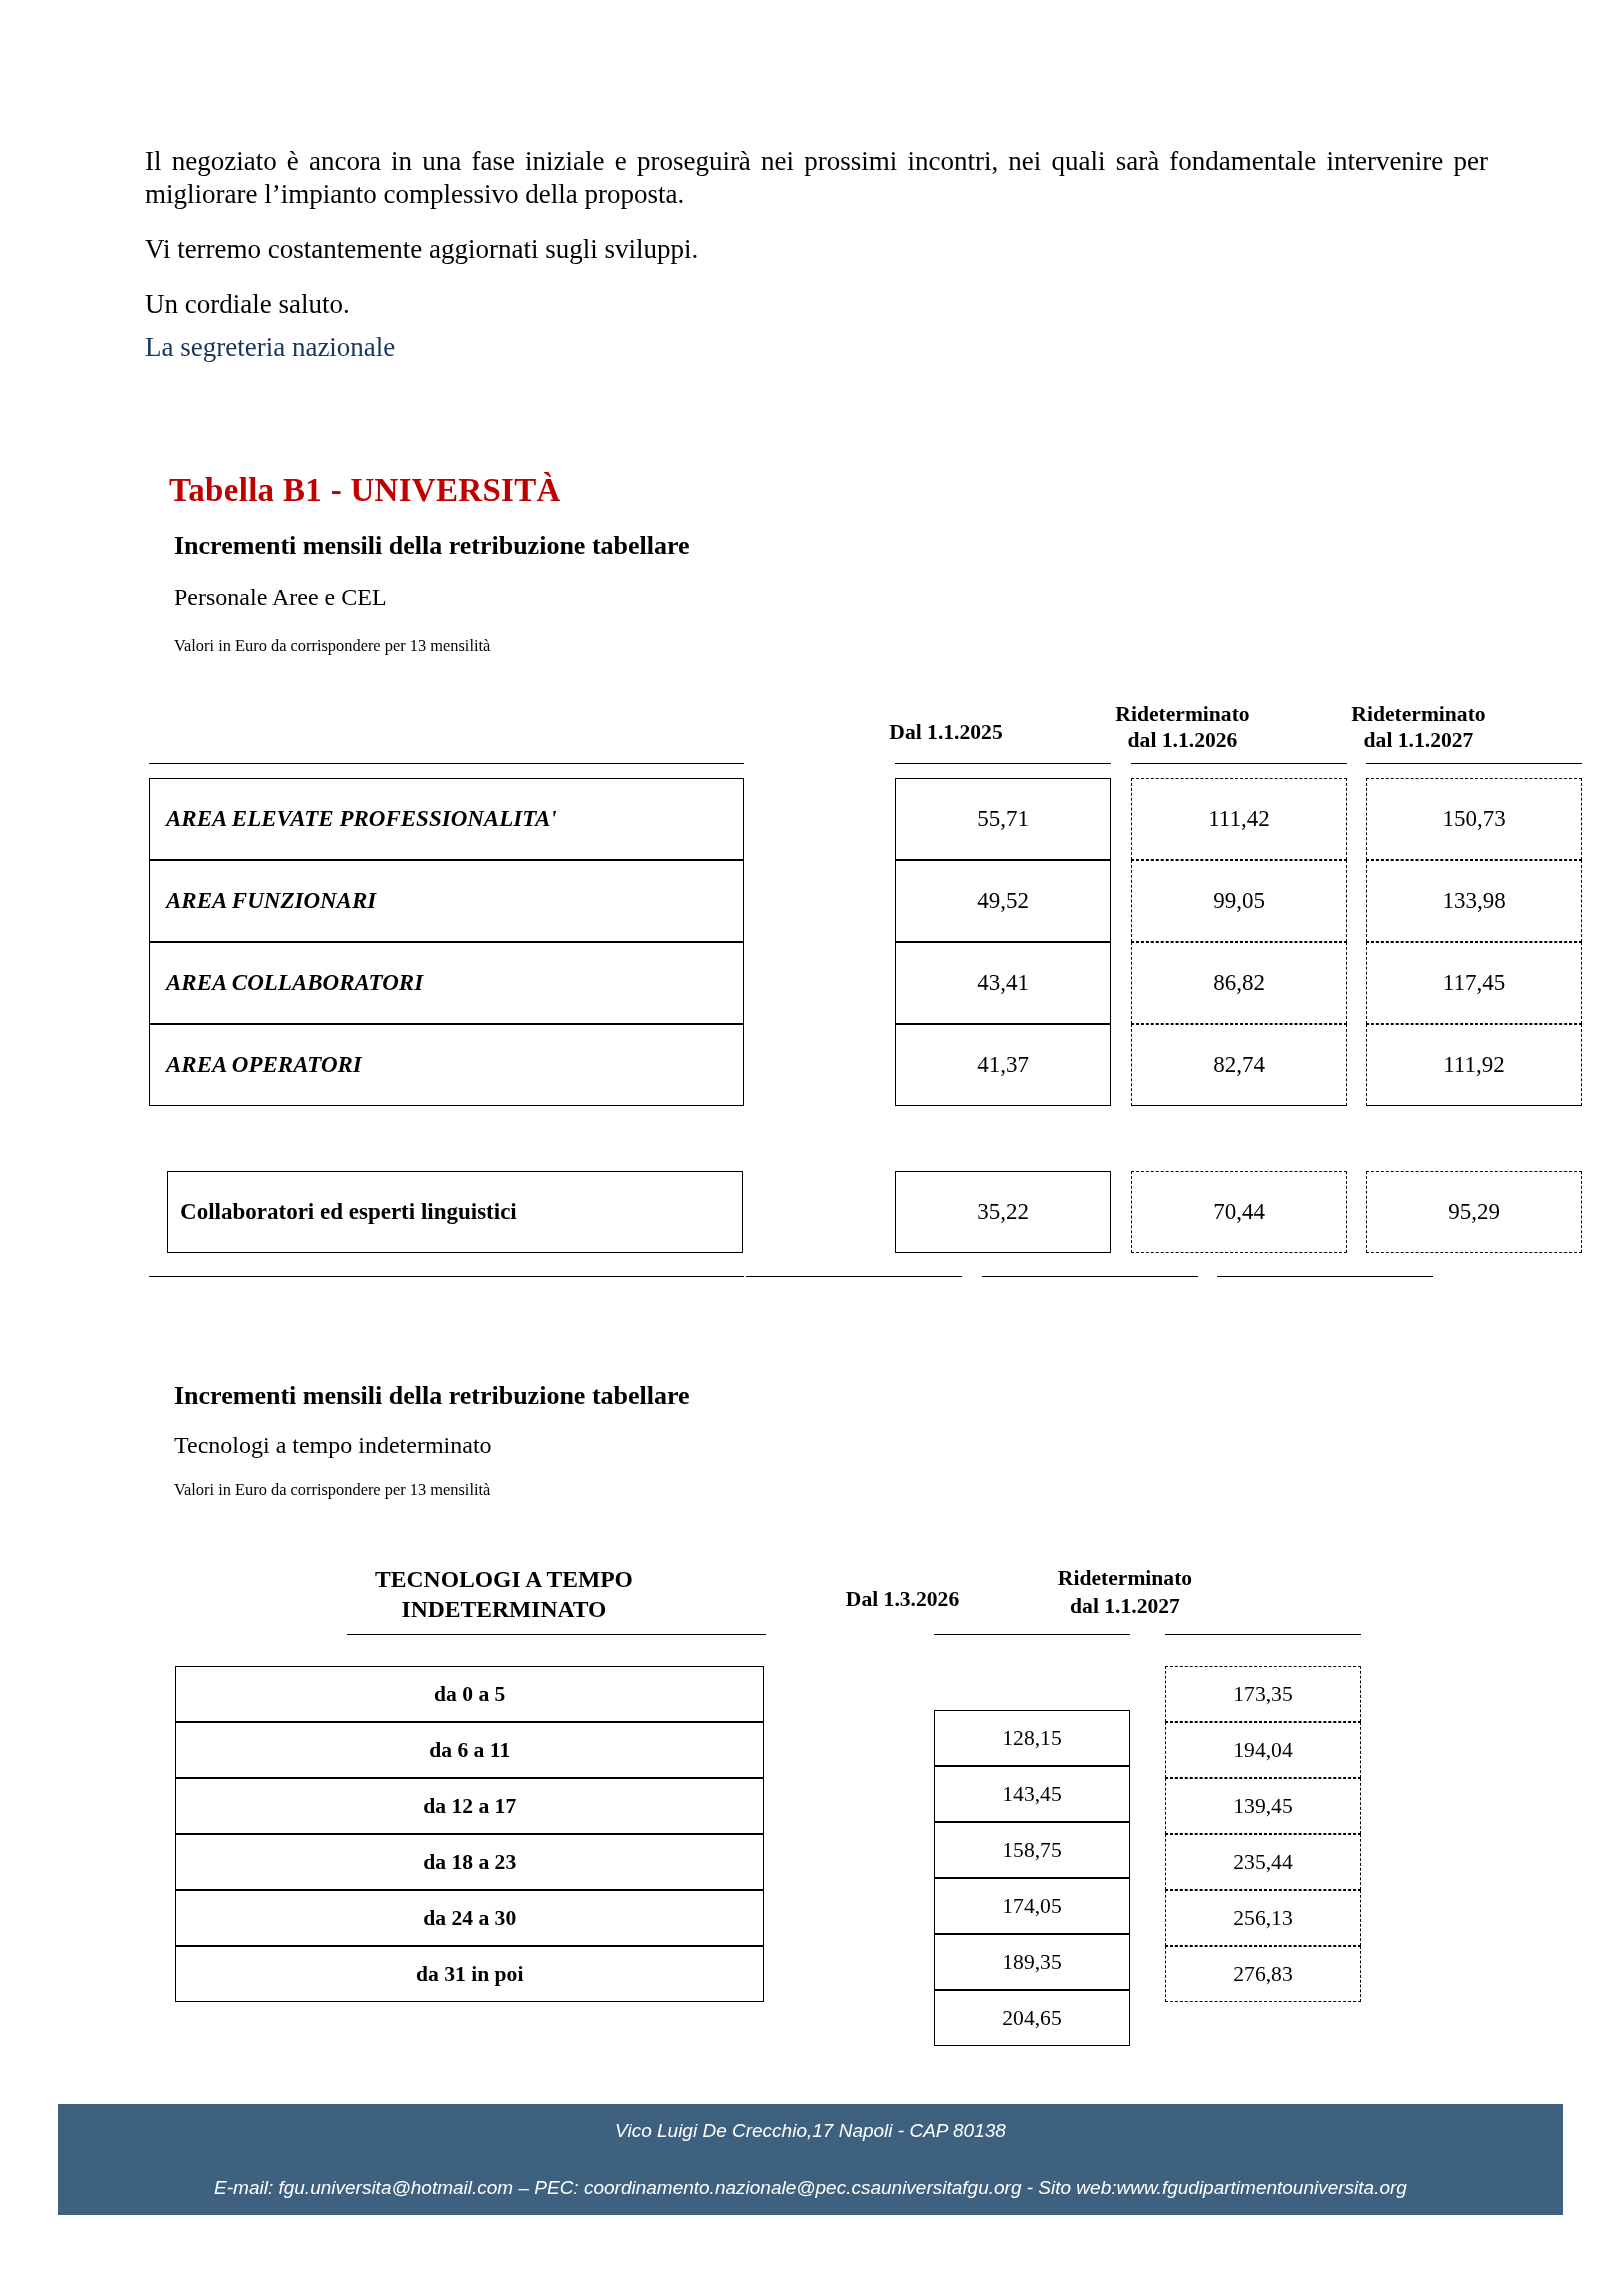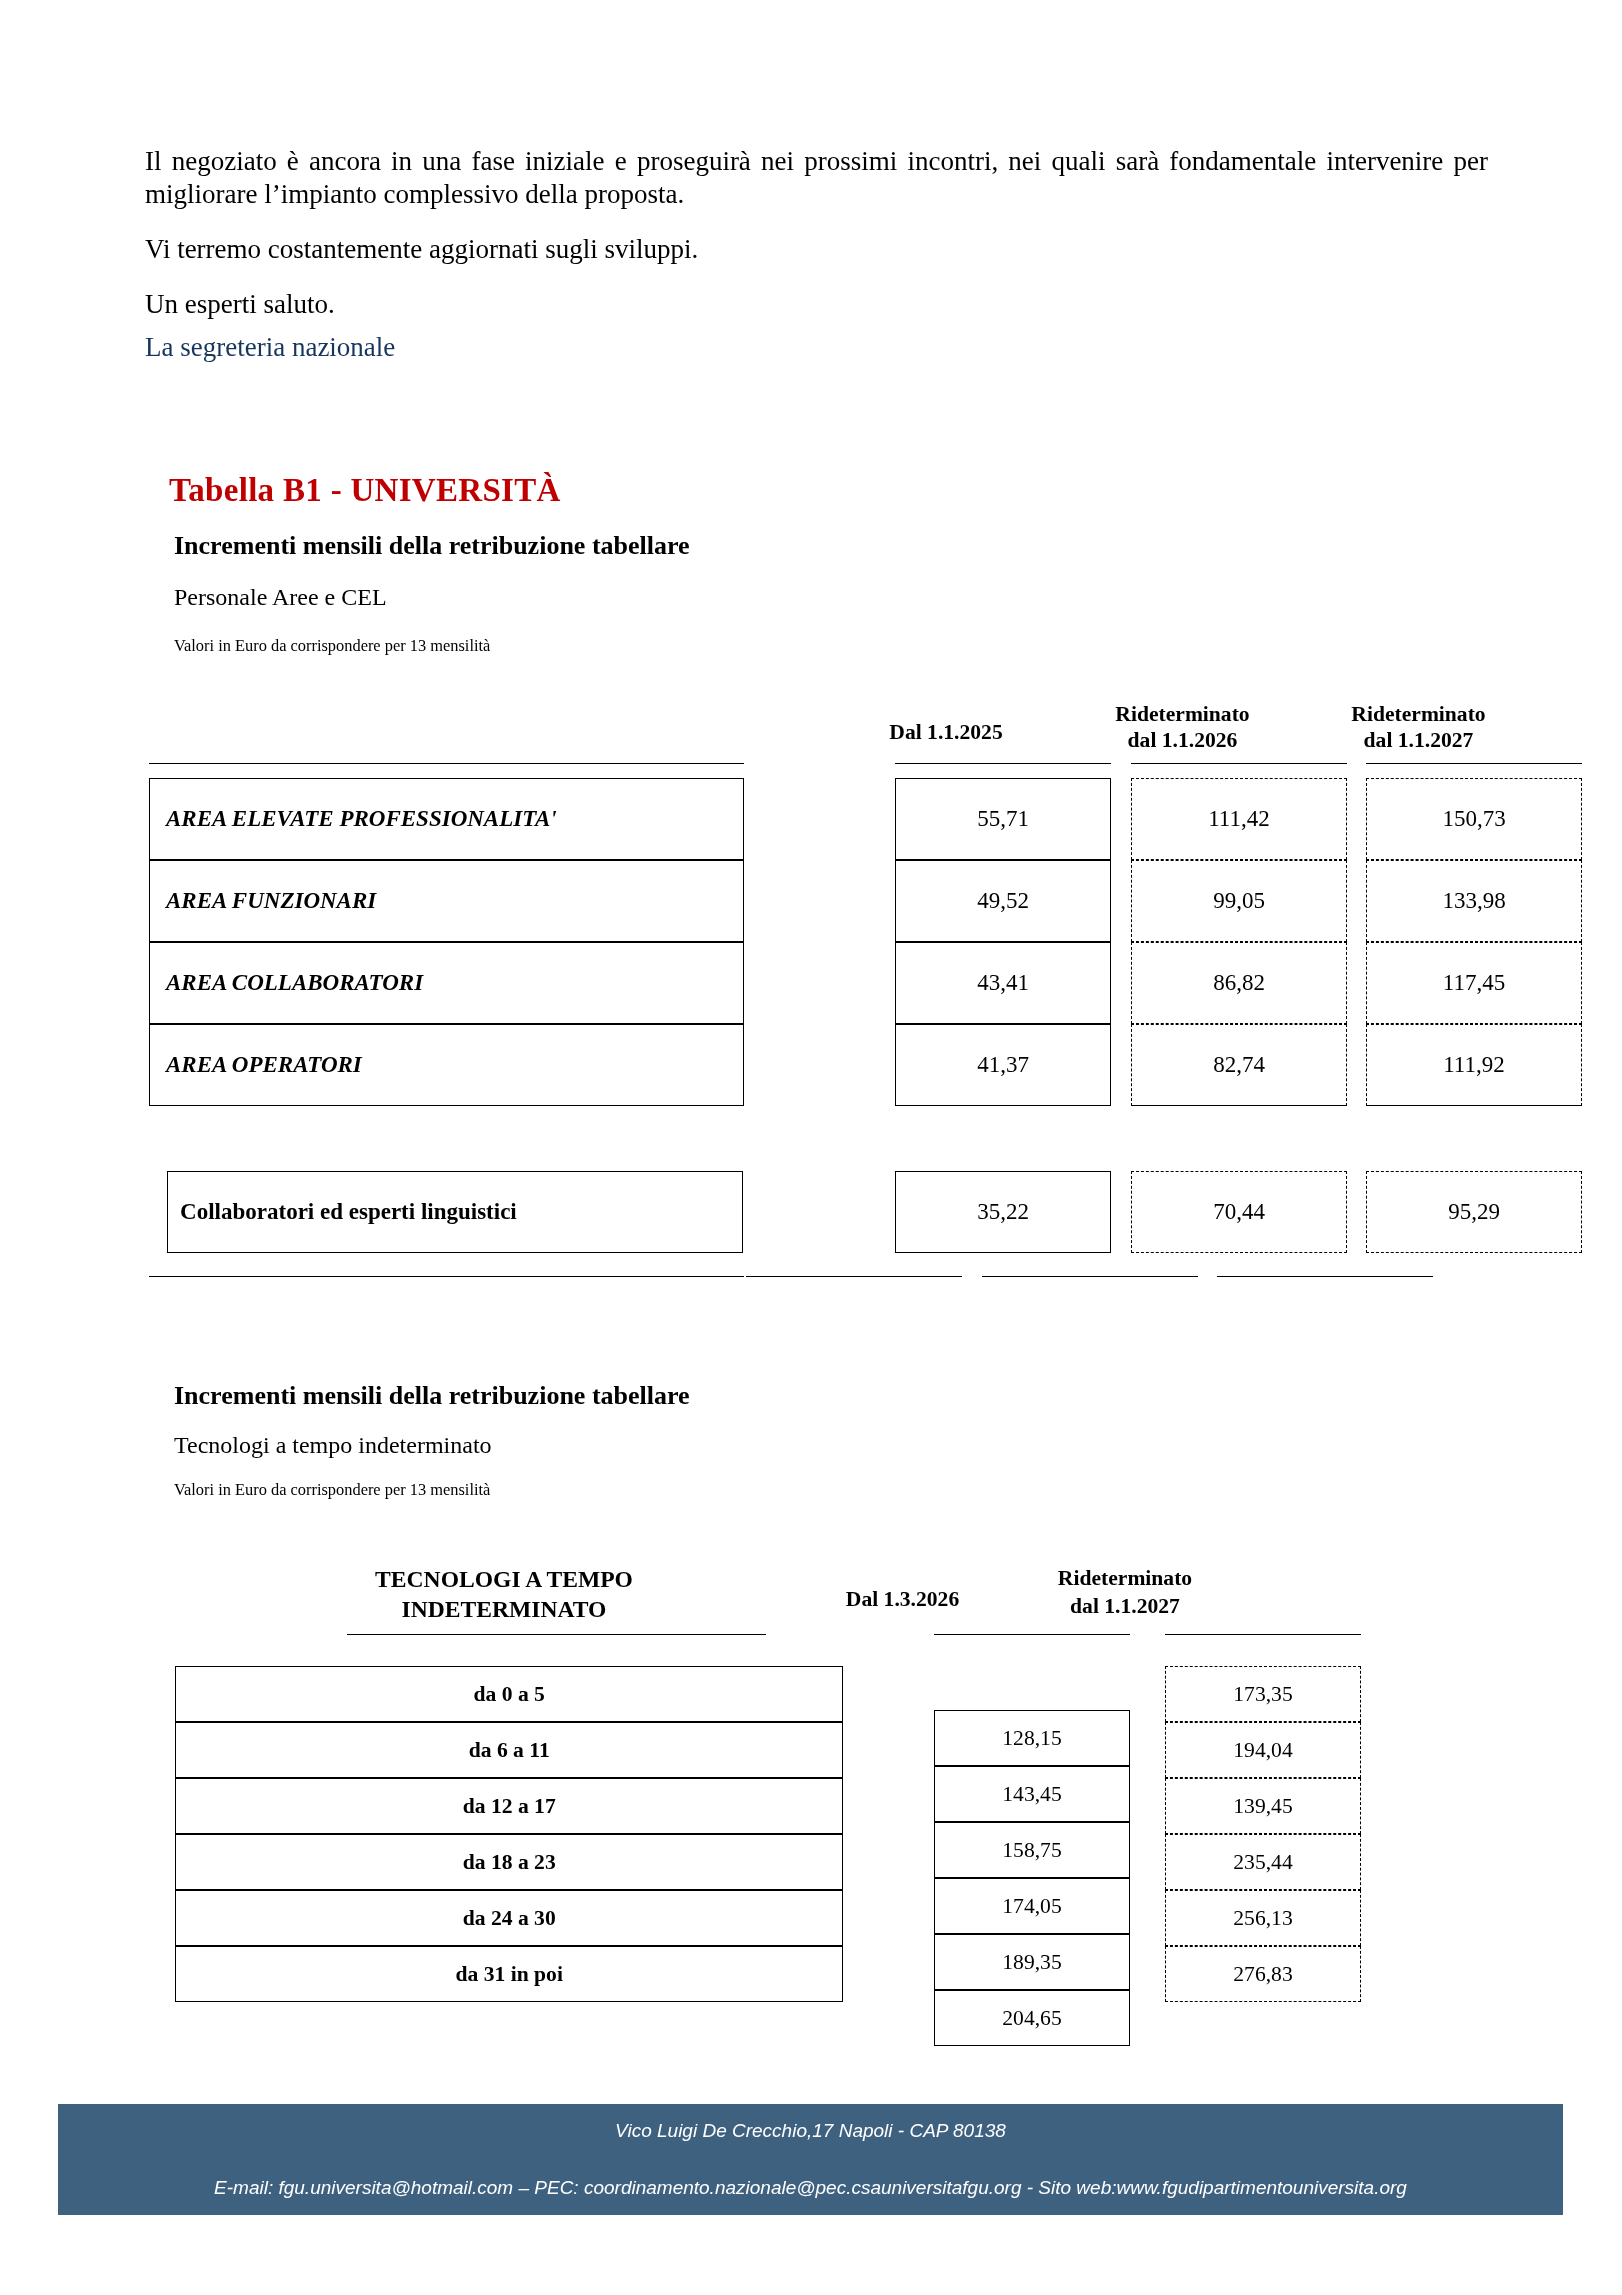--- a/index.html
+++ b/index.html
@@ -232,21 +232,21 @@
     width: 1047px;
   }
   .row2 {
     position: relative;
     height: 56px;
   }
   .row2 .lab {
     position: absolute;
     left: 5.2px;
     top: 0;
-    width: 668px;
+    width: 589px;
     height: 56px;
     border: 1.3px solid #000;
     box-sizing: border-box;
     display: flex;
     align-items: center;
     justify-content: center;
     font-weight: bold;
     font-size: 21.6px;
   }
   .row2 .v {
@@ -284,21 +284,21 @@
   }
 </style>
 </head>
 <body>
 
 <div class="page">
 
   <div class="intro">
     <p>Il negoziato è ancora in una fase iniziale e proseguirà nei prossimi incontri, nei quali sarà fondamentale intervenire per migliorare l’impianto complessivo della proposta.</p>
     <p class="nojust">Vi terremo costantemente aggiornati sugli sviluppi.</p>
-    <p class="nojust">Un esperti saluto.</p>
+    <p class="nojust">Un cordiale saluto.</p>
   </div>
   <div class="signature">La segreteria nazionale</div>
 
   <div class="tab-title">Tabella B1 - UNIVERSITÀ</div>
   <div class="sub-bold-1">Incrementi mensili della retribuzione tabellare</div>
   <div class="sub-plain-1">Personale Aree e CEL</div>
   <div class="sub-small-1">Valori in Euro da corrispondere per 13 mensilità</div>
 
   <div class="t1">
     <div class="t1-head">

